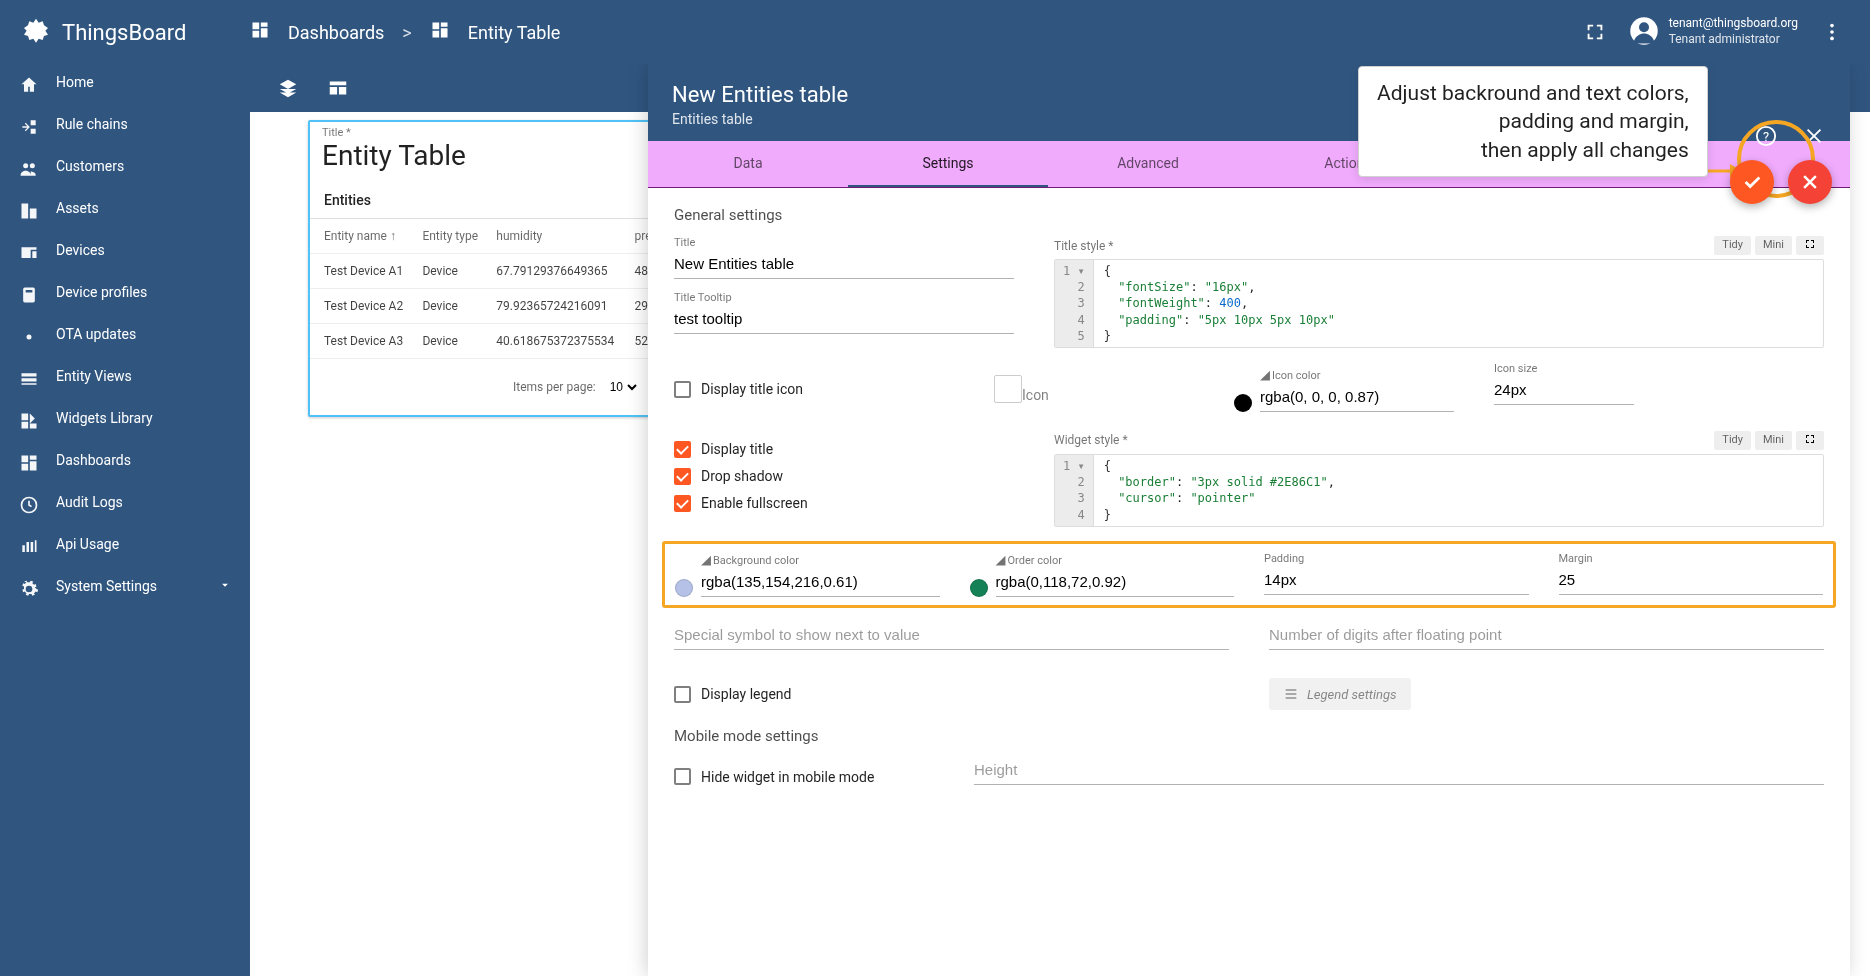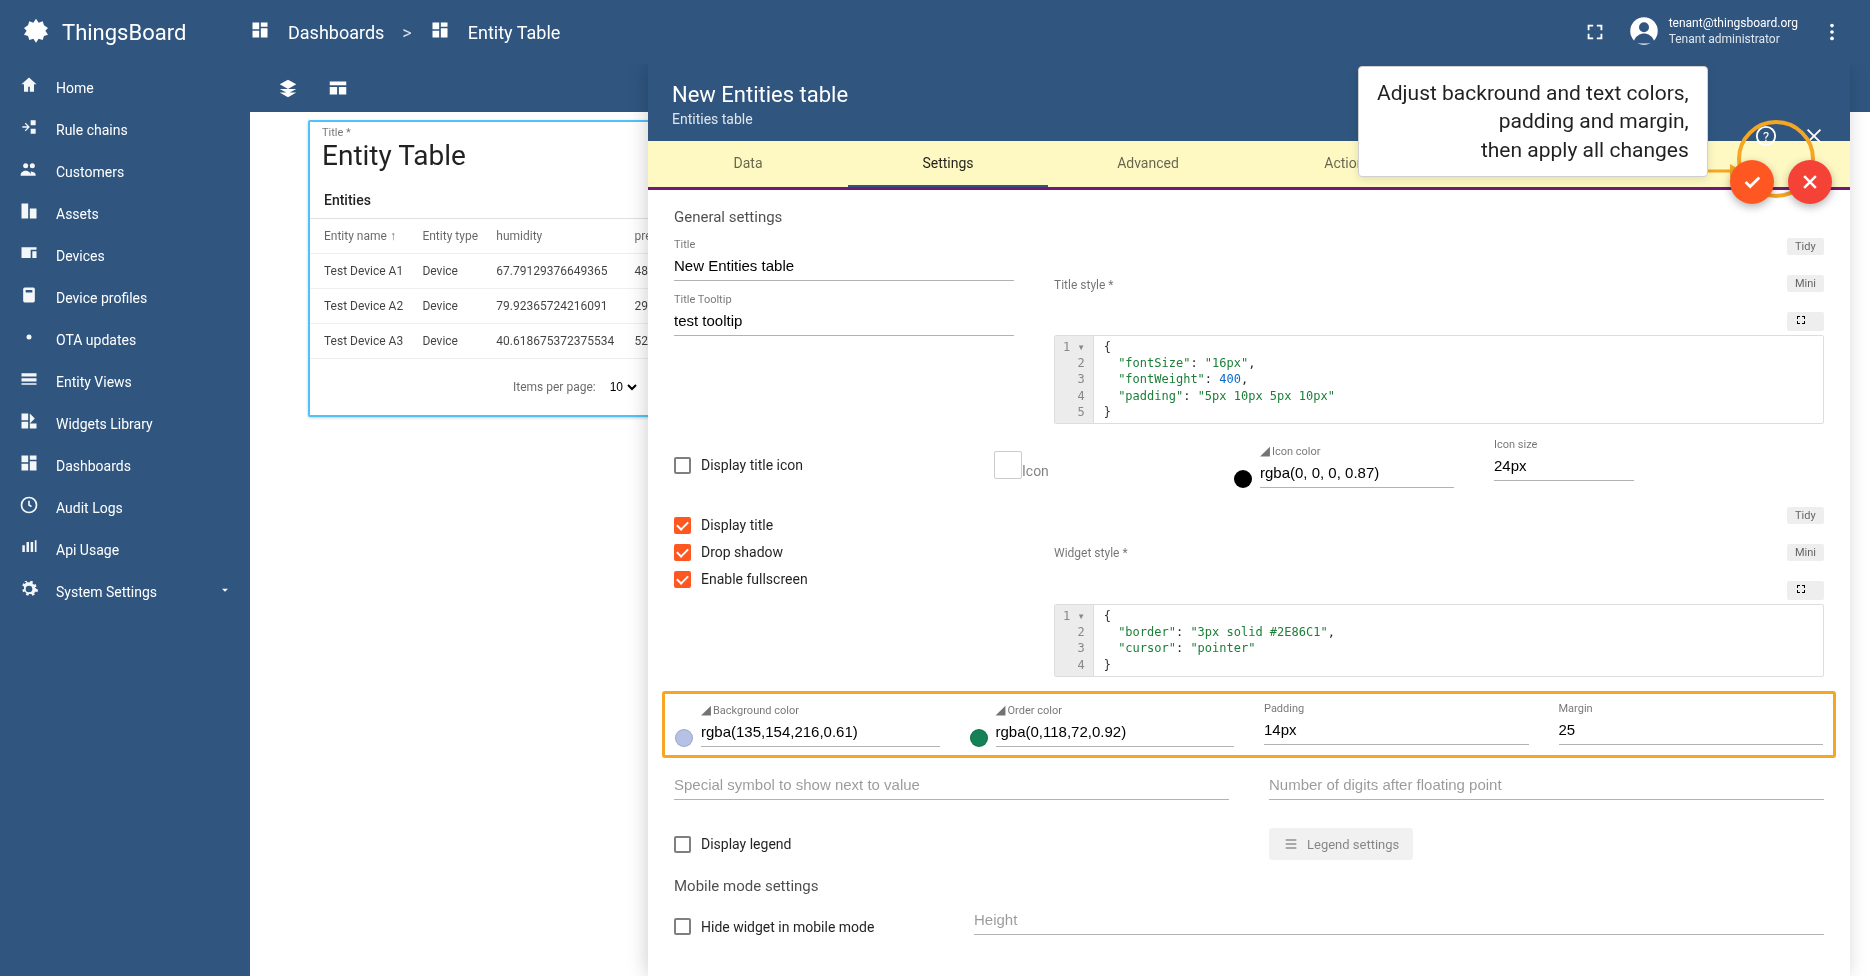--- a/index.html
+++ b/index.html
@@ -15,21 +15,21 @@
 .header-right { margin-left: auto; display: flex; align-items: center; gap: 16px; }
 .user-box { display: flex; align-items: center; gap: 10px; }
 .user-text { font-size: 12px; line-height: 1.3; }
 .user-text .role { opacity: 0.85; }
 .icon-btn { width: 36px; height: 36px; display: inline-flex; align-items: center; justify-content: center; border-radius: 50%; cursor: pointer; color: #fff; }
 .icon-btn svg { width: 22px; height: 22px; fill: currentColor; }
 
 
 .app-body { display: flex; height: calc(976px - 64px); }
 .sidebar { width: 250px; background: var(--tb-blue); color: #fff; flex-shrink: 0; }
-.sidebar-item { display: flex; align-items: flex-end; gap: 16px; padding: 10px 18px; font-size: 14px; cursor: pointer; }
+.sidebar-item { display: flex; align-items: flex-start; gap: 16px; padding: 10px 18px; font-size: 14px; cursor: pointer; }
 .sidebar-item .nav-icon { width: 22px; height: 22px; display: inline-flex; align-items: center; justify-content: center; opacity: 0.95; }
 .sidebar-item .expand { margin-left: auto; }
 
 
 .main { flex: 1; position: relative; background: #fff; }
 .dash-toolbar { background: var(--tb-blue); color: #fff; height: 48px; display: flex; align-items: center; padding: 0 20px; gap: 14px; }
 .dash-toolbar .spacer { flex: 1; }
 .dash-toolbar .rt { display: flex; align-items: center; gap: 8px; font-size: 15px; }
 
 
@@ -48,37 +48,37 @@
 
 .editor { position: absolute; left: 398px; right: 20px; top: 0; bottom: 0; background: #fff; box-shadow: -2px 0 18px rgba(0,0,0,0.18); display: flex; flex-direction: column; }
 .editor-header { background: var(--tb-blue); color: #fff; padding: 18px 24px 14px; position: relative; }
 .editor-title { font-size: 22px; font-weight: 400; }
 .editor-sub { font-size: 14px; opacity: 0.85; margin-top: 4px; }
 .editor-actions { position: absolute; right: 18px; top: 54px; display: flex; gap: 12px; align-items: center; z-index: 5; }
 .fab { width: 44px; height: 44px; border-radius: 50%; background: var(--accent); display: inline-flex; align-items: center; justify-content: center; color: #fff; cursor: pointer; box-shadow: 0 3px 8px rgba(0,0,0,0.3); }
 .fab.red { background: #f44336; }
 
 
-.tabs { display: flex; border-bottom: 3px solid #701a75; background: #fef9c3; }
+.tabs { display: flex; border-bottom: 1px solid #701a75; background: #f0abfc; }
 .tab { flex: 1; text-align: center; padding: 14px 6px; font-size: 14px; color: rgba(0,0,0,0.6); cursor: pointer; max-width: 200px; }
 .tab.active { color: rgba(0,0,0,0.87); border-bottom: 2px solid var(--tb-blue); }
 
 
 .form-body { padding: 14px 26px 40px; overflow-y: auto; flex: 1; }
 .section-title { font-size: 15px; color: rgba(0,0,0,0.7); margin: 4px 0 12px; }
 .row { display: flex; gap: 40px; margin-bottom: 14px; align-items: flex-start; }
 .col { flex: 1; min-width: 0; }
 .field { position: relative; margin-bottom: 12px; }
 .field label { font-size: 11px; color: rgba(0,0,0,0.55); display: block; margin-bottom: 2px; }
 .field input[type="text"] { width: 100%; border: none; border-bottom: 1px solid rgba(0,0,0,0.3); padding: 4px 0 6px; font-size: 15px; background: transparent; outline: none; }
 .field input[type="text"]::placeholder { color: rgba(0,0,0,0.4); }
 
 .code-box { border: 1px solid #ddd; border-radius: 2px; display: flex; font-family: Consolas, Monaco, monospace; font-size: 12px; background: #fff; }
 .code-header { display: flex; align-items: center; justify-content: space-between; margin-bottom: 4px; }
-.code-tools { display: flex; gap: 20px; flex-direction: column; }
+.code-tools { display: flex; gap: 4px; }
 .code-tool { font-size: 11px; padding: 2px 8px; background: #eee; border-radius: 2px; color: rgba(0,0,0,0.6); cursor: pointer; }
 .gutter { background: #ececec; color: #888; text-align: right; padding: 3px 8px; user-select: none; border-right: 1px solid #ddd; }
 .gutter div { line-height: 1.35; }
 .code { padding: 3px 10px; line-height: 1.35; white-space: pre; flex: 1; }
 .k-key { color: #1a7f37; }
 .k-str { color: #1a7f37; }
 .k-num { color: #0b6bcb; }
 .k-punc { color: #333; }
 
 .check-row { display: flex; align-items: center; gap: 10px; margin: 10px 0; }
@@ -86,21 +86,21 @@
 .cb.checked { background: var(--accent); border-color: var(--accent); }
 .cb.checked::after { content: ""; width: 5px; height: 9px; border: solid #fff; border-width: 0 2px 2px 0; transform: rotate(45deg); margin-top: -2px; }
 
 .color-swatch { width: 18px; height: 18px; border-radius: 50%; display: inline-block; vertical-align: middle; border: 1px solid rgba(0,0,0,0.15); }
 .color-field { display: flex; align-items: flex-end; gap: 8px; }
 .color-field .field { flex: 1; margin-bottom: 0; }
 .picker-icon { font-size: 13px; color: rgba(0,0,0,0.55); margin-right: 2px; }
 
 .highlight-row { border: 3px solid var(--orange-hl); border-radius: 3px; padding: 8px 10px; margin: 4px -12px 14px; display: flex; gap: 30px; }
 
-.legend-btn { display: inline-flex; align-items: center; gap: 8px; padding: 8px 14px; background: #f1f1f1; color: rgba(0,0,0,0.45); border-radius: 3px; cursor: not-allowed; font-size: 13px; }
+.legend-btn { display: inline-flex; align-items: center; gap: 8px; padding: 8px 14px; background: #f1f1f1; color: rgba(0,0,0,0.45); border-radius: 3px; cursor: not-allowed; font-size: 13px; font-style: italic; }
 
 
 .callout { position: absolute; top: 2px; left: 710px; background: #fff; border: 1px solid #d0d0d0; border-radius: 4px; padding: 12px 18px; font-size: 21px; line-height: 1.35; text-align: right; box-shadow: 0 2px 8px rgba(0,0,0,0.12); z-index: 30; }
 .ring { position: absolute; width: 78px; height: 78px; border: 4px solid var(--orange-hl); border-radius: 50%; top: 56px; left: 1089px; z-index: 29; pointer-events: none; }
 .arrow-svg { position: absolute; top: 82px; left: 1042px; z-index: 29; pointer-events: none; }
 .sort-arrow { font-size: 12px; margin-left: 3px; }
 .icon-box { width: 28px; height: 28px; border: 1px solid rgba(0,0,0,0.2); border-radius: 2px; }
 
 svg.mi { width: 20px; height: 20px; fill: currentColor; }
 </style>

